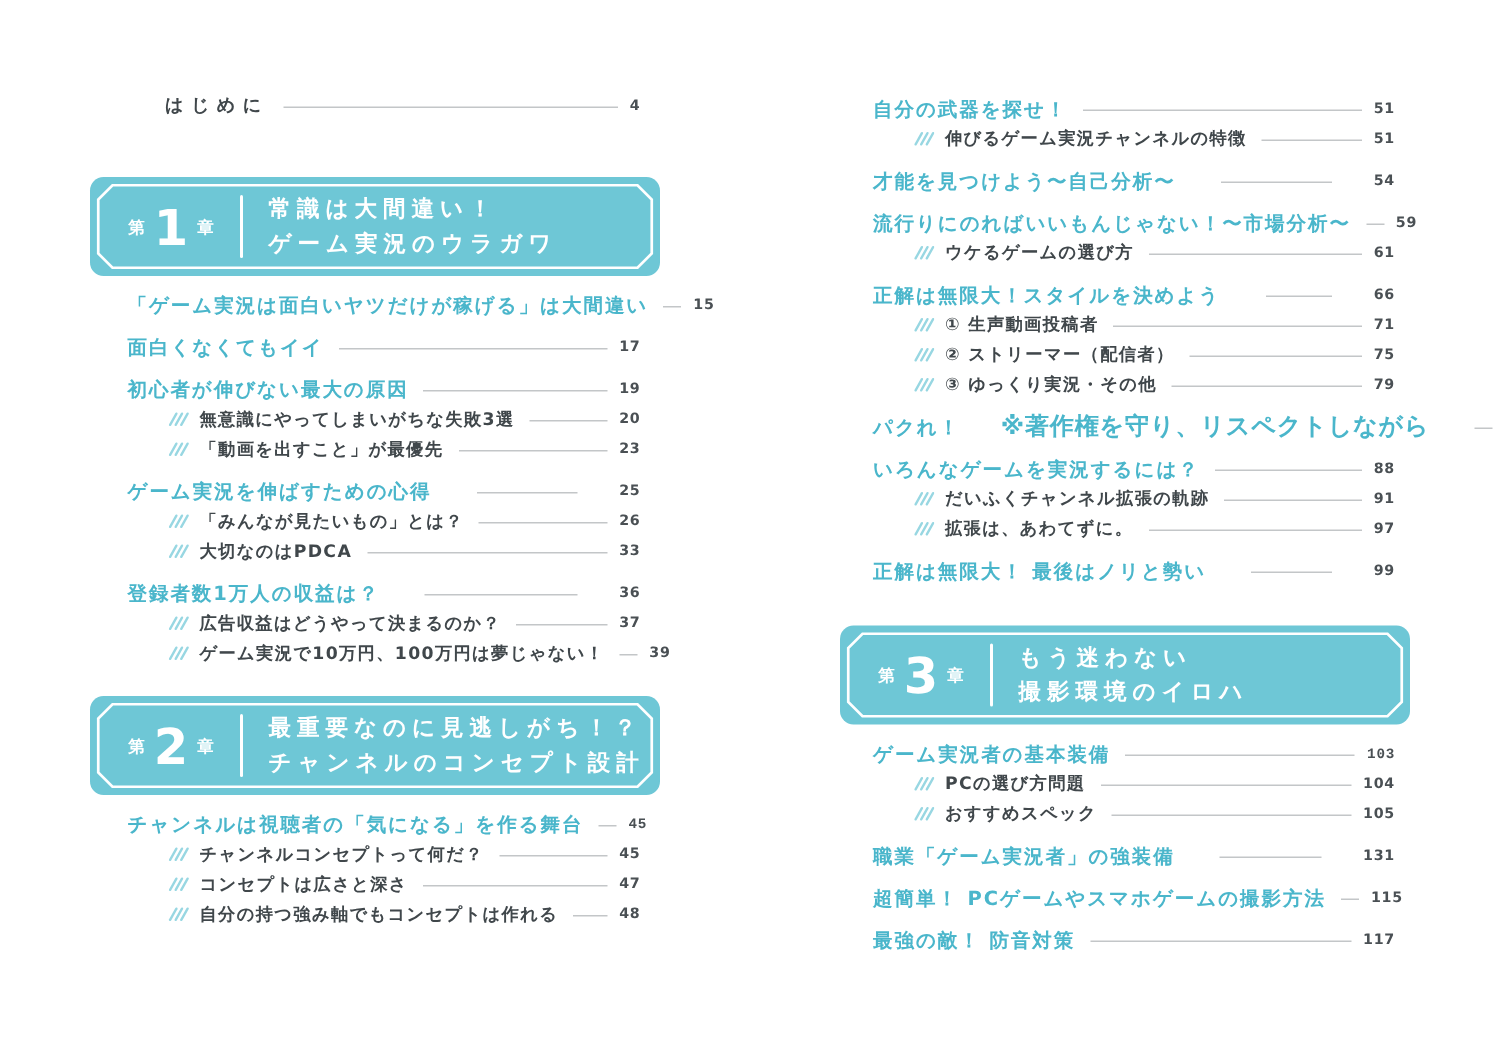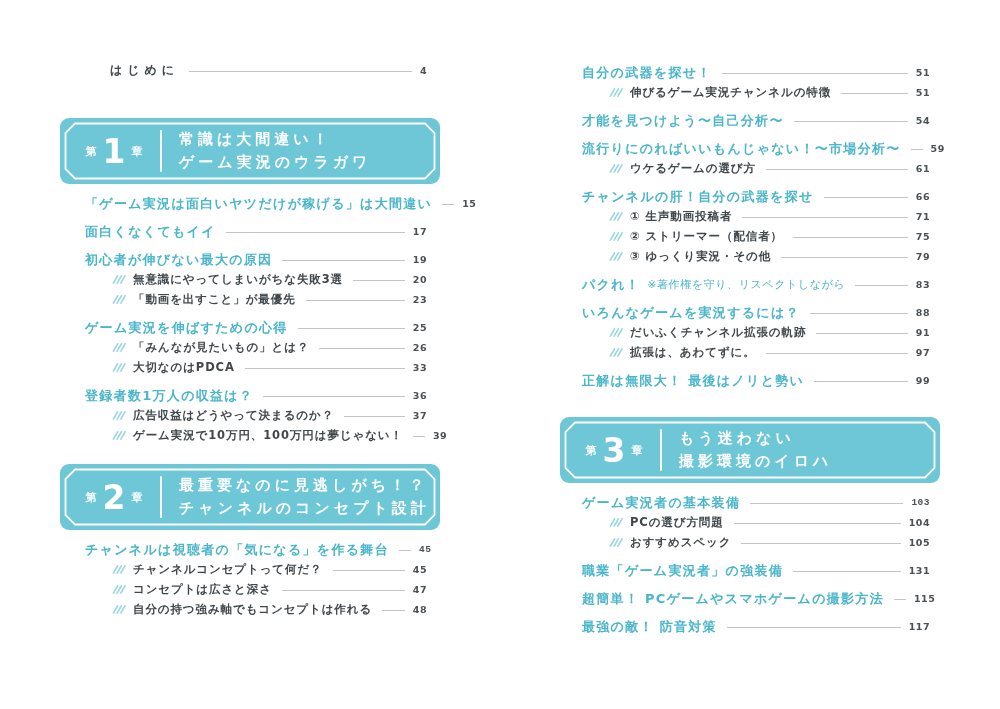--- a/index.html
+++ b/index.html
@@ -16,28 +16,28 @@
     font-family:"DejaVu Sans","Liberation Sans",sans-serif;
     -webkit-font-smoothing:antialiased;
   }
   .page{position:relative;width:907px;height:709px;background:#ffffff;}
   .col{position:absolute;top:0;display:flex;flex-direction:column;}
   .col.left{left:85px;width:342px;}
   .col.right{left:582px;width:348px;}
 
   .row{display:flex;align-items:center;height:17px;white-space:nowrap;}
   .row.h{margin-top:11px;}
-  .row.h.gap{}
+  .row.h.gap{gap:20px;}
   .row.s{margin-top:3px;padding-left:27px;text-align:center;}
   .mt-first{margin-top:22px;}
   .mt-after-box{margin-top:16px;font-family:Liberation Mono, monospace;}
   .lbl{font-weight:bold;flex:0 0 auto;}
   .row.h .lbl{color:var(--teal-text);font-size:13px;letter-spacing:1.3px;}
   .row.s .lbl{color:var(--dark);font-size:11.5px;letter-spacing:0.9px;}
-  .note{color:var(--teal-text);font-size:11px;font-weight:normal;letter-spacing:0.6px;margin-left:7px;flex:0 0 auto;}
+  .note{color:var(--teal-text);font-size:16px;font-weight:bold;letter-spacing:0.6px;margin-left:7px;flex:0 0 auto;}
   .leader{flex:1 1 auto;min-width:12px;border-top:1.2px solid var(--leader);margin:1px 8px 0 10px;}
   .pg{font-size:9.5px;font-weight:bold;color:var(--num);letter-spacing:0.5px;flex:0 0 auto;}
   .hatch{display:inline-flex;flex:0 0 auto;margin-right:7px;}
 
   .intro-row{margin-top:62px;padding-left:25px;}
   .intro-row .lbl{color:var(--dark);font-size:12px;letter-spacing:5px;font-weight:bold;}
 
   .chapter-box{
     position:relative;flex:0 0 auto;width:380px;height:66px;
     background:var(--box);border-radius:9px;
@@ -298,21 +298,21 @@
               <line x1="5.5" y1="9.5" x2="10" y2="1.5"></line>
               <line x1="9.5" y1="9.5" x2="14" y2="1.5"></line>
             </g>
           </svg>
         </span>
       <span class="lbl">ウケるゲームの選び方</span>
       <span class="leader"></span>
       <span class="pg">61</span>
     </div>
     <div class="row h gap">
-      <span class="lbl">チャンネルの肝！自分の武器を探せ</span>
+      <span class="lbl">正解は無限大！スタイルを決めよう</span>
       <span class="leader"></span>
       <span class="pg">66</span>
     </div>
     <div class="row s">
       <span class="hatch">
           <svg width="14" height="11" viewBox="0 0 15 11">
             <g stroke="#98d7e2" stroke-width="1.7" stroke-linecap="round">
               <line x1="1.5" y1="9.5" x2="6" y2="1.5"></line>
               <line x1="5.5" y1="9.5" x2="10" y2="1.5"></line>
               <line x1="9.5" y1="9.5" x2="14" y2="1.5"></line>

